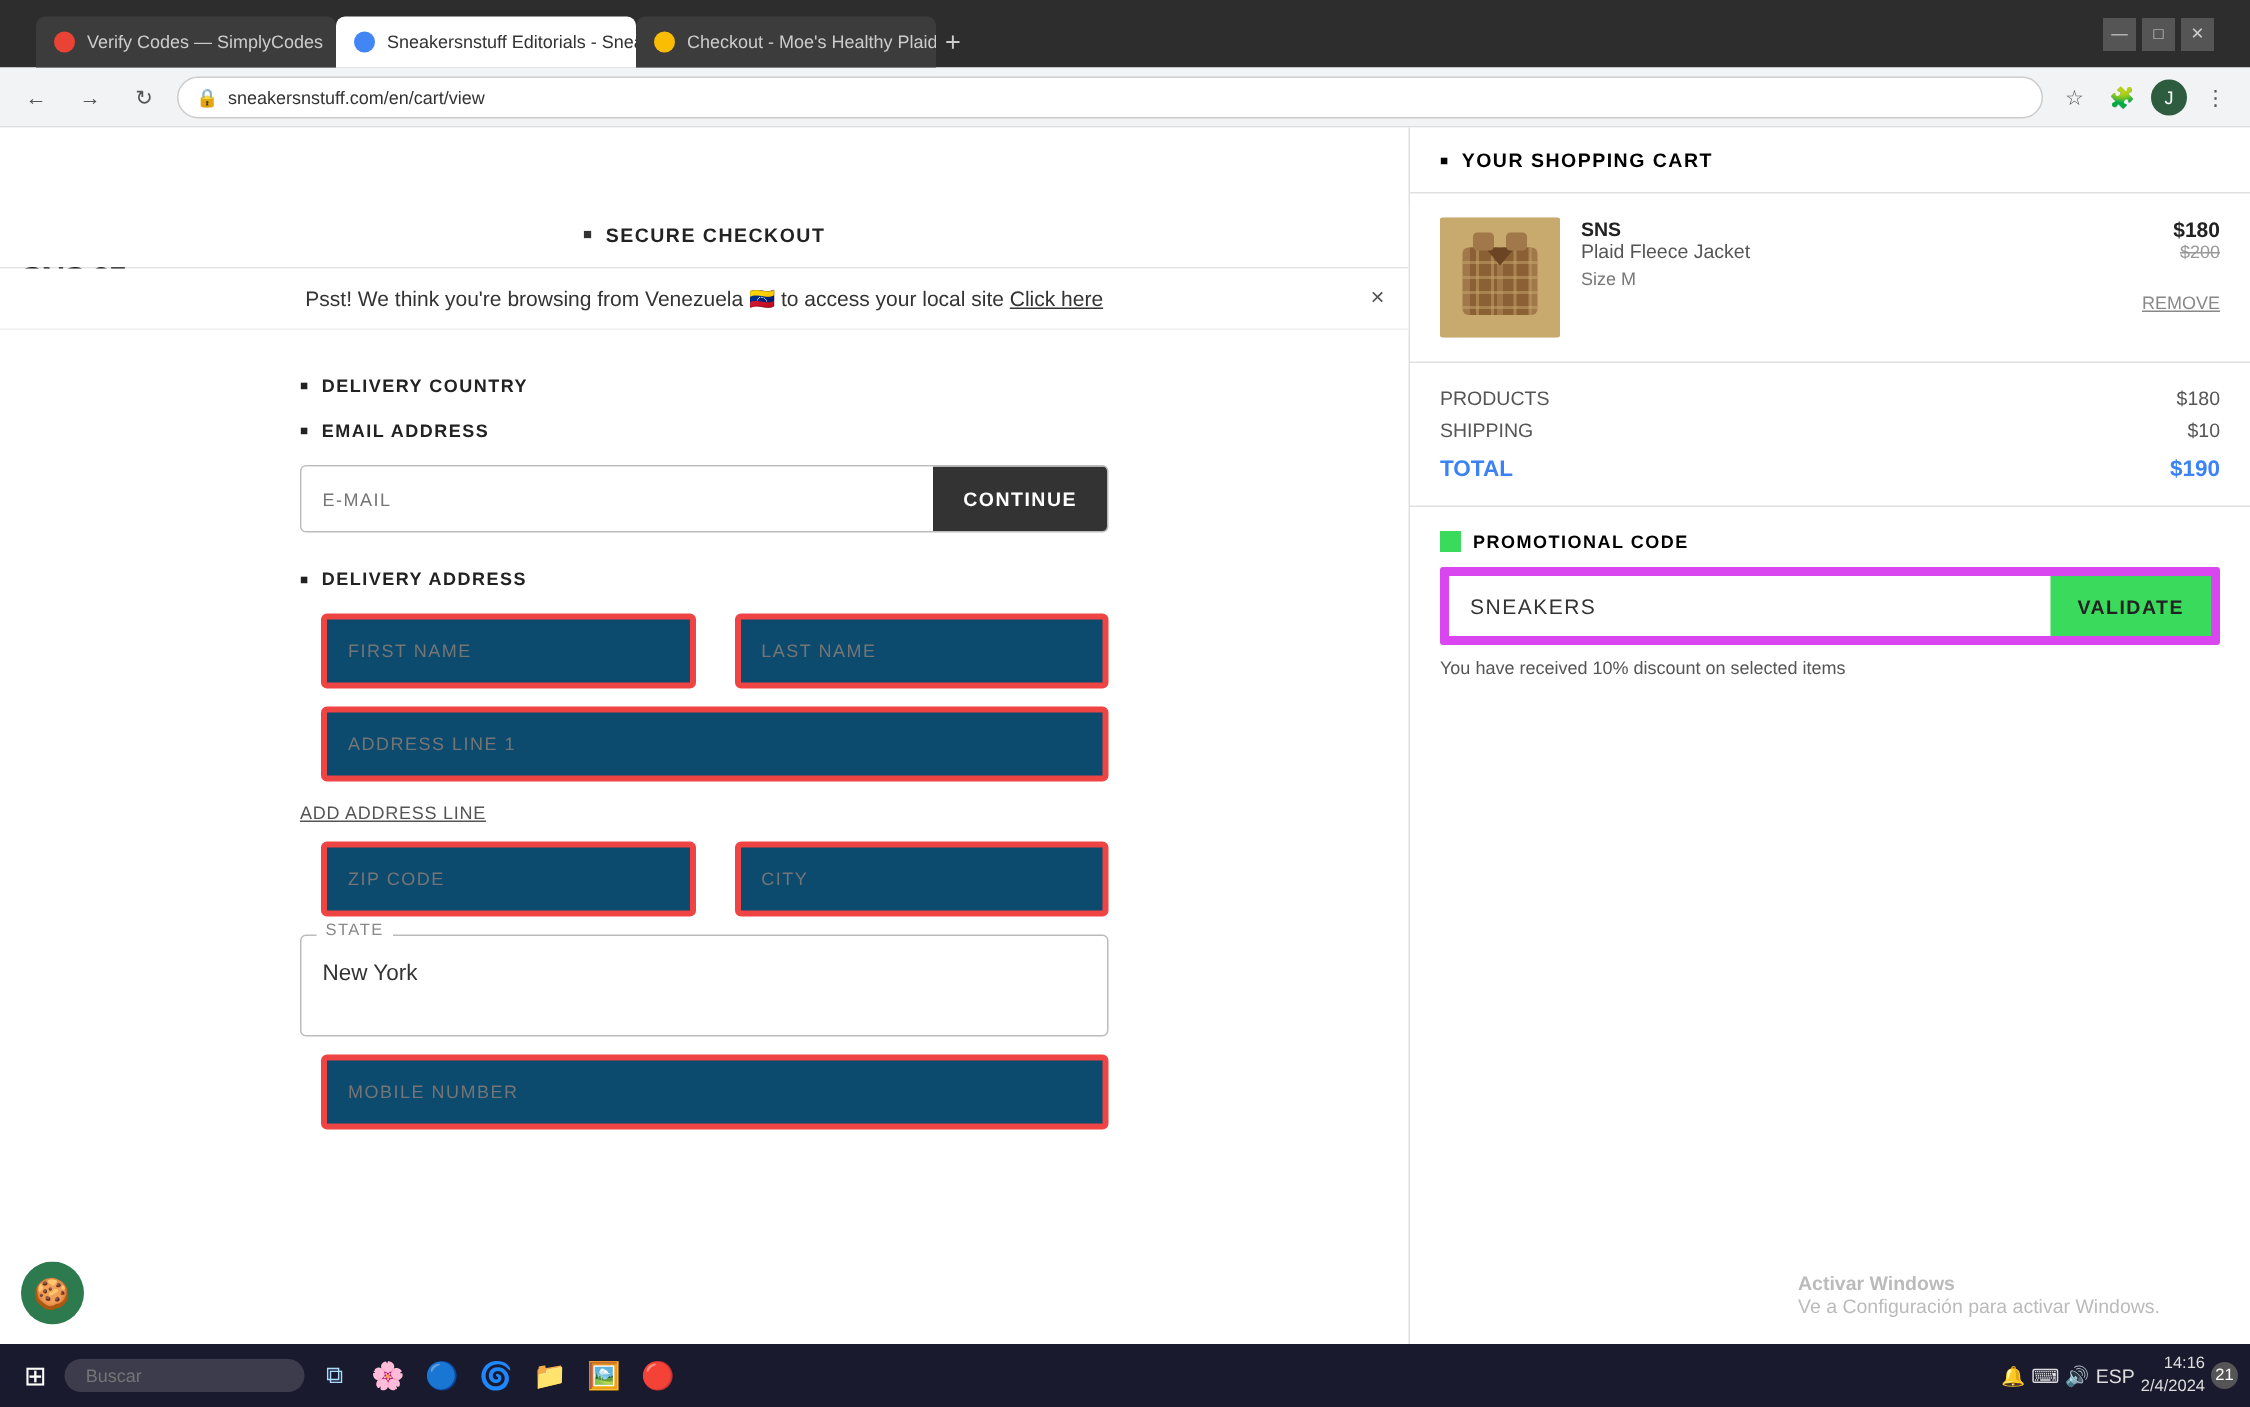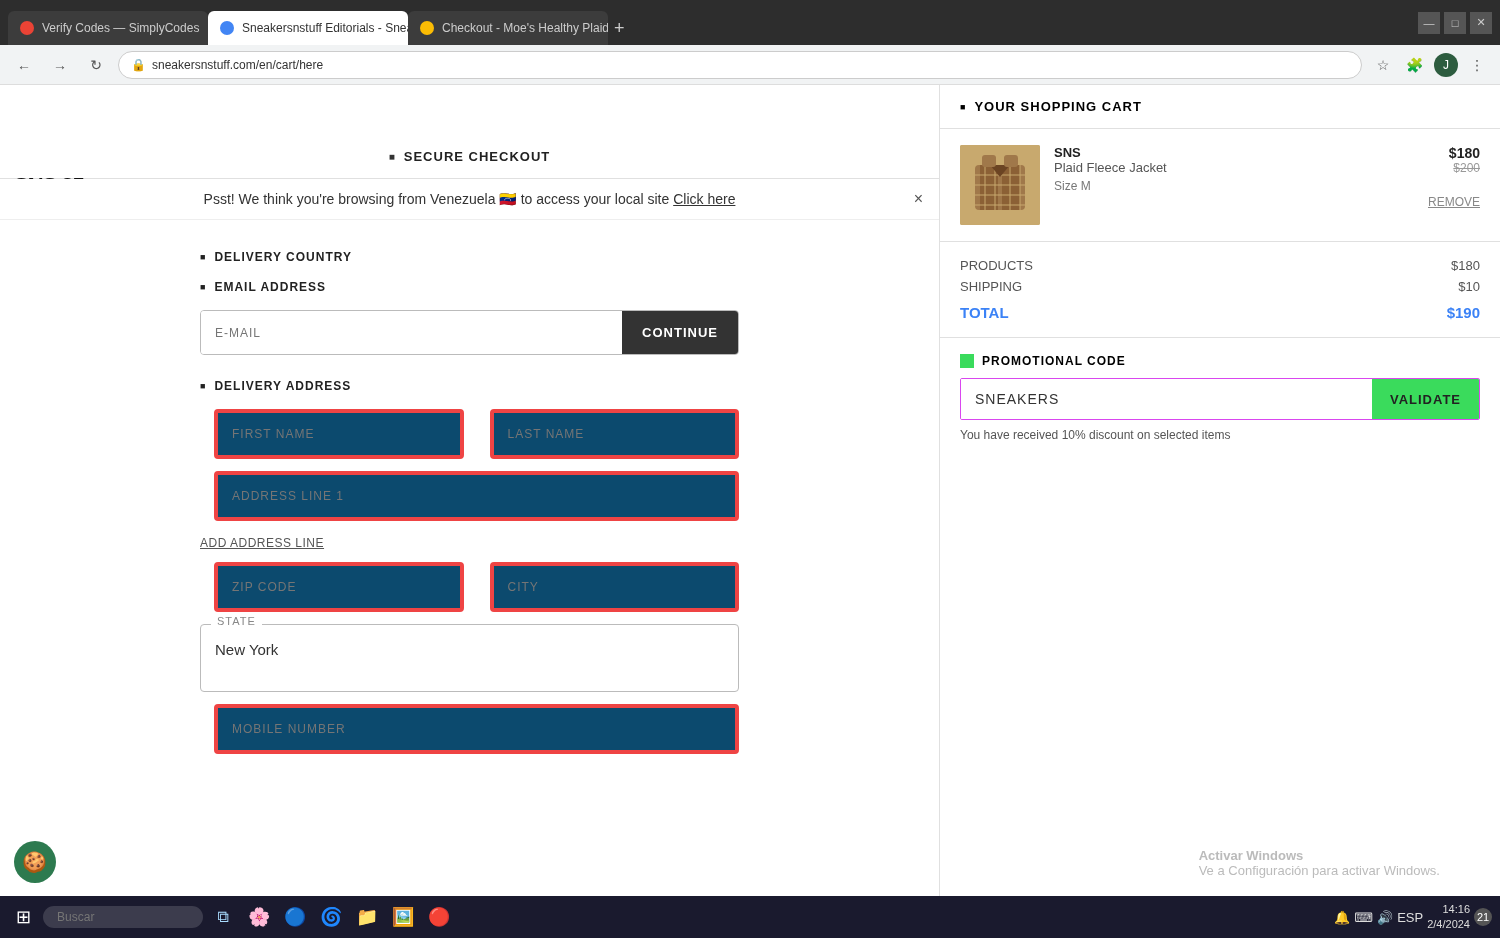--- a/index.html
+++ b/index.html
@@ -4,21 +4,21 @@
   <style>
     * { margin: 0; padding: 0; box-sizing: border-box; }
     body { font-family: Arial, sans-serif; background: #fff; width: 1500px; height: 938px; overflow: hidden; }
 
     
     .browser-chrome {
       background: #2d2d2d;
       height: 45px;
       display: flex;
       align-items: center;
-      padding: 0 8px;
+      padding: 0 24px;
       gap: 6px;
     }
     .win-btn {
       width: 22px; height: 22px;
       background: #555;
       border: none;
       cursor: pointer;
       color: #ccc;
       font-size: 11px;
       display: flex; align-items: center; justify-content: center;
@@ -425,21 +425,21 @@
       letter-spacing: 1px;
       margin-bottom: 10px;
     }
     .promo-dot {
       width: 14px; height: 14px;
       background: #3adb5c;
       display: inline-block;
     }
     .promo-input-row {
       display: flex;
-      border: 1px solid #d946ef;
+      border: 6px solid #d946ef;
       border-radius: 2px;
       overflow: hidden;
       margin-bottom: 8px;
     }
     .promo-input {
       flex: 1;
       border: none;
       outline: none;
       padding: 12px 14px;
       font-size: 14px;
@@ -580,21 +580,21 @@
     <button class="win-btn">✕</button>
   </div>
 </div>
 
 <div class="address-bar-row">
   <button class="nav-btn">←</button>
   <button class="nav-btn">→</button>
   <button class="nav-btn">↻</button>
   <div class="address-box">
     <span style="color:#555;font-size:12px;">🔒</span>
-    <span>sneakersnstuff.com/en/cart/here</span>
+    <span>sneakersnstuff.com/en/cart/view</span>
   </div>
   <div class="address-icons">
     <button class="addr-icon-btn">☆</button>
     <button class="addr-icon-btn">🧩</button>
     <button class="addr-icon-btn" style="background:#2d5c3f;color:#fff;border-radius:50%;width:24px;height:24px;font-size:12px;">J</button>
     <button class="addr-icon-btn">⋮</button>
   </div>
 </div>
 
 <div class="page-body">

